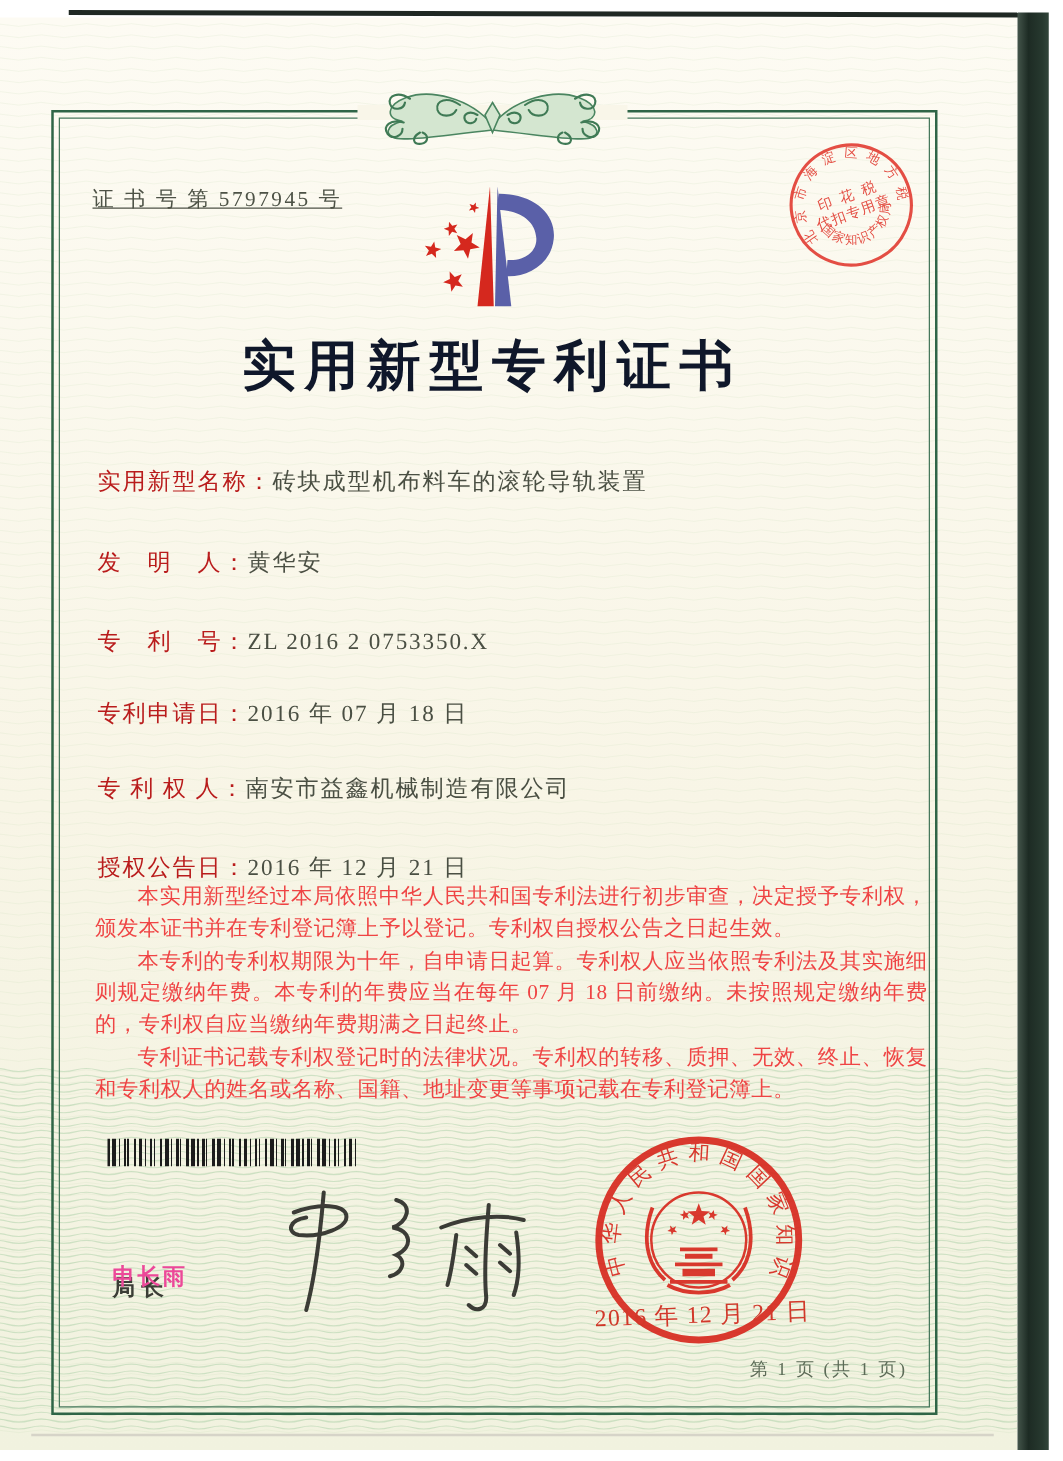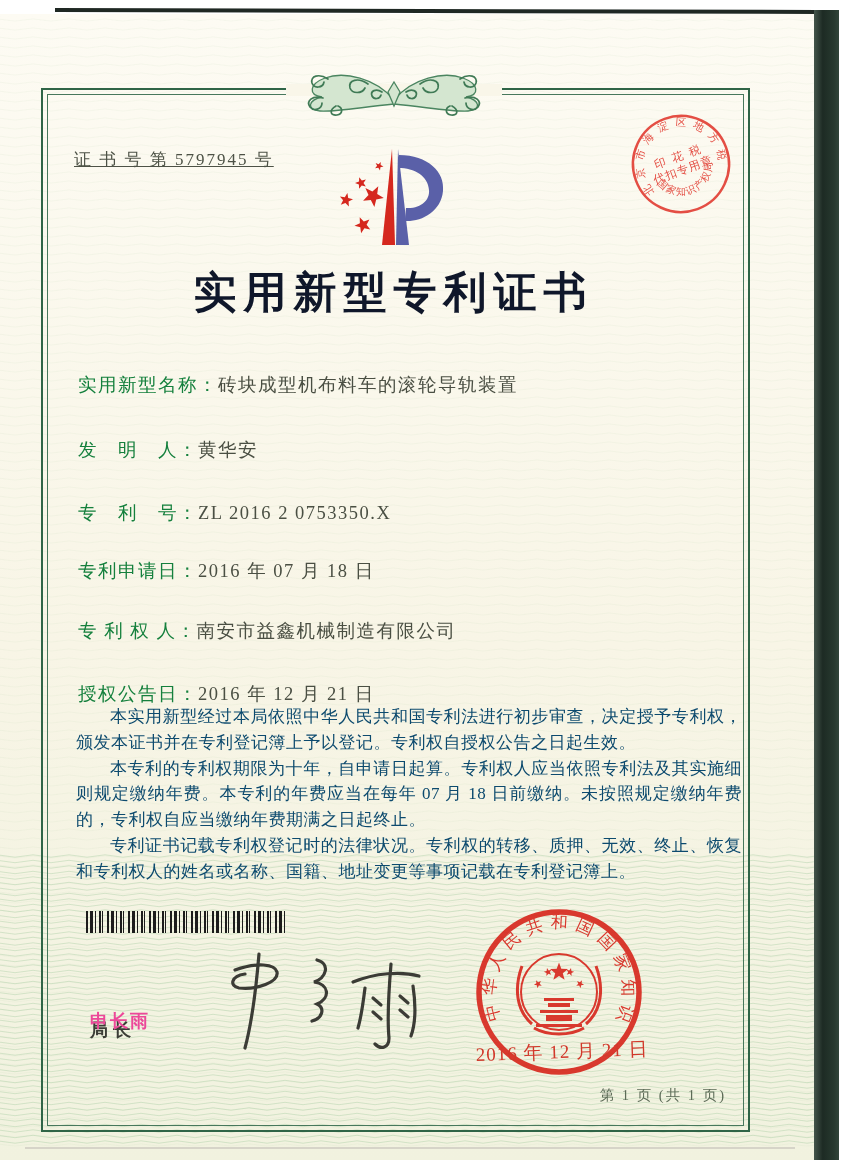--- a/index.html
+++ b/index.html
@@ -16,23 +16,23 @@
   .frame-outer{position:absolute;left:41px;top:88px;width:705px;height:1040px;
         border:2.5px solid #2f6547;}
   .frame-inner{position:absolute;left:4px;top:4px;right:4px;bottom:4px;
         border:1px solid #47785c;}
   .cert-number{position:absolute;left:74px;top:148px;font-size:17px;letter-spacing:2px;
         color:#4d5246;white-space:nowrap;text-decoration:underline;}
   .title{position:absolute;left:41px;top:264px;width:705px;text-align:center;
         font-size:43px;font-weight:700;letter-spacing:7px;color:#0f172a;white-space:nowrap;}
   .field{position:absolute;left:78px;font-size:18.5px;letter-spacing:1.5px;
         color:#4d5347;white-space:nowrap;}
-  .field .lab{color:#15803d;}
+  .field .lab{color:#b91c1c;}
   .field .val{color:#4a4f43;}
-  .body-text{position:absolute;left:76px;top:704px;width:666px;color:#0c4a6e;}
+  .body-text{position:absolute;left:76px;top:704px;width:666px;color:#ef4444;}
   .body-text p{margin:0;text-indent:2em;font-size:17px;line-height:1.52;
         text-align:justify;letter-spacing:0.5px;}
   .barcode{position:absolute;left:86px;top:911px;width:202px;height:22px;
         background:repeating-linear-gradient(90deg,
           #1c1c1c 0 2px,transparent 2px 4px,
           #1c1c1c 4px 7px,transparent 7px 9px,
           #1c1c1c 9px 10px,transparent 10px 13px,
           #1c1c1c 13px 15px,transparent 15px 16px,
           #1c1c1c 16px 17px,transparent 17px 21px);}
   .officer-title{position:absolute;left:90px;top:1018px;font-family:"Liberation Sans","DejaVu Sans",sans-serif;

